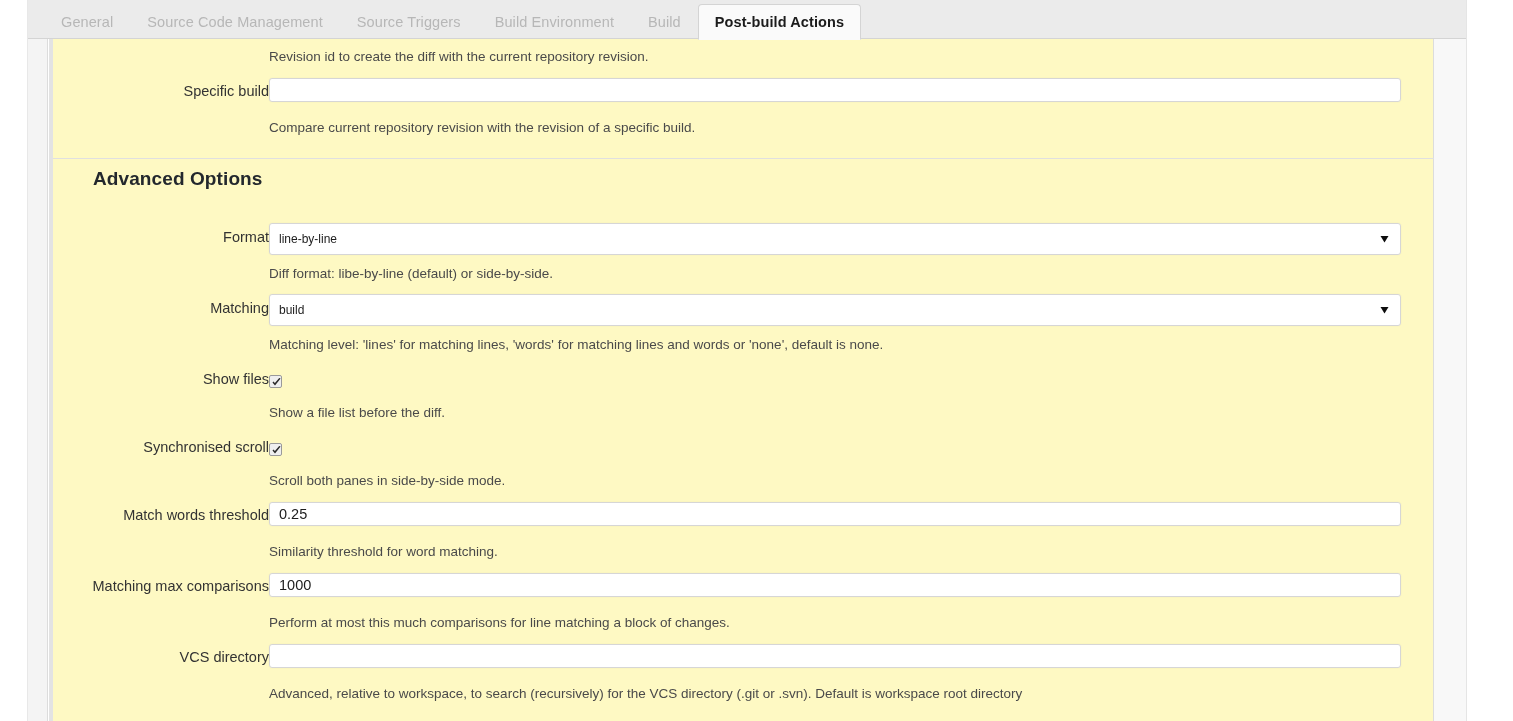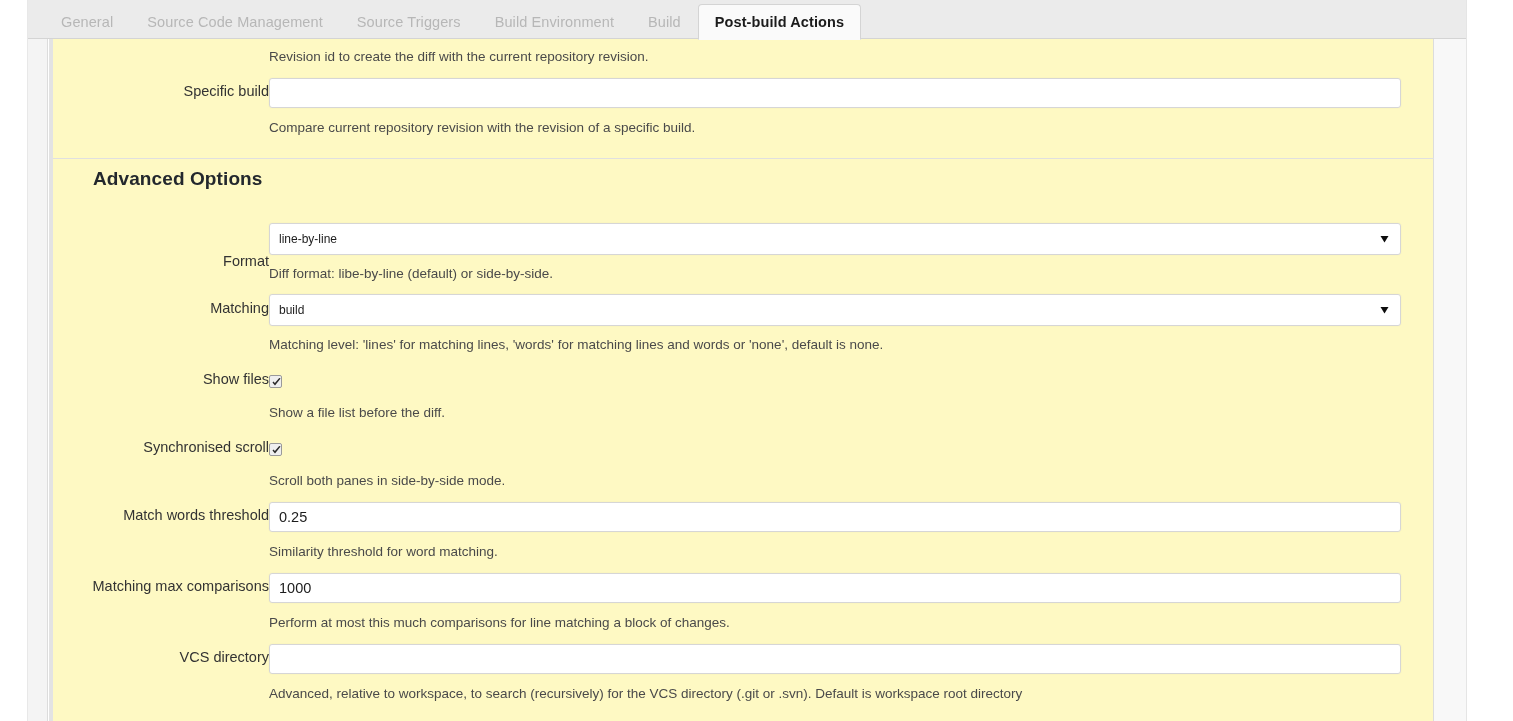--- a/index.html
+++ b/index.html
@@ -158,21 +158,21 @@
   }
   .field {
     position: absolute;
     left: 216px;
     width: 1132px;
     box-sizing: border-box;
   }
 
   input.txt, .sel {
     width: 1132px;
-    height: 30px;
+    height: 24px;
     box-sizing: border-box;
     border: 1px solid #d6d6d6;
     border-radius: 3px;
     background: #ffffff;
     font-size: 14.5px;
     color: #1c1c1c;
     padding: 0 9px;
     font-family: "Liberation Sans", sans-serif;
     outline: none;
     box-shadow: 0 0 0 1px rgba(0,0,0,0.01);
@@ -280,21 +280,21 @@
         <div class="field" style="top:39px;">
           <input class="txt" type="text" value="" style="">
         </div>
         <div class="help" style="top:81px;">Compare current repository revision with the revision of a specific build.</div>
       </div>
 
       <div class="divider" style="top:119px;"></div>
       <div class="section-title" style="top:129px;">Advanced Options</div>
 
       <div class="row">
-        <div class="lbl" style="top:190px;margin-top:24px;">Format</div>
+        <div class="lbl" style="top:190px;">Format</div>
         <div class="field" style="top:184px;">
           <div class="sel">
             <span class="sel-value">line-by-line</span>
             <span class="caret">
               <svg width="9" height="9" viewBox="0 0 9 9">
                 <polygon points="0.5,1 8.5,1 4.5,7.5" fill="#0d0d0d"></polygon>
               </svg>
             </span>
           </div>
         </div>

